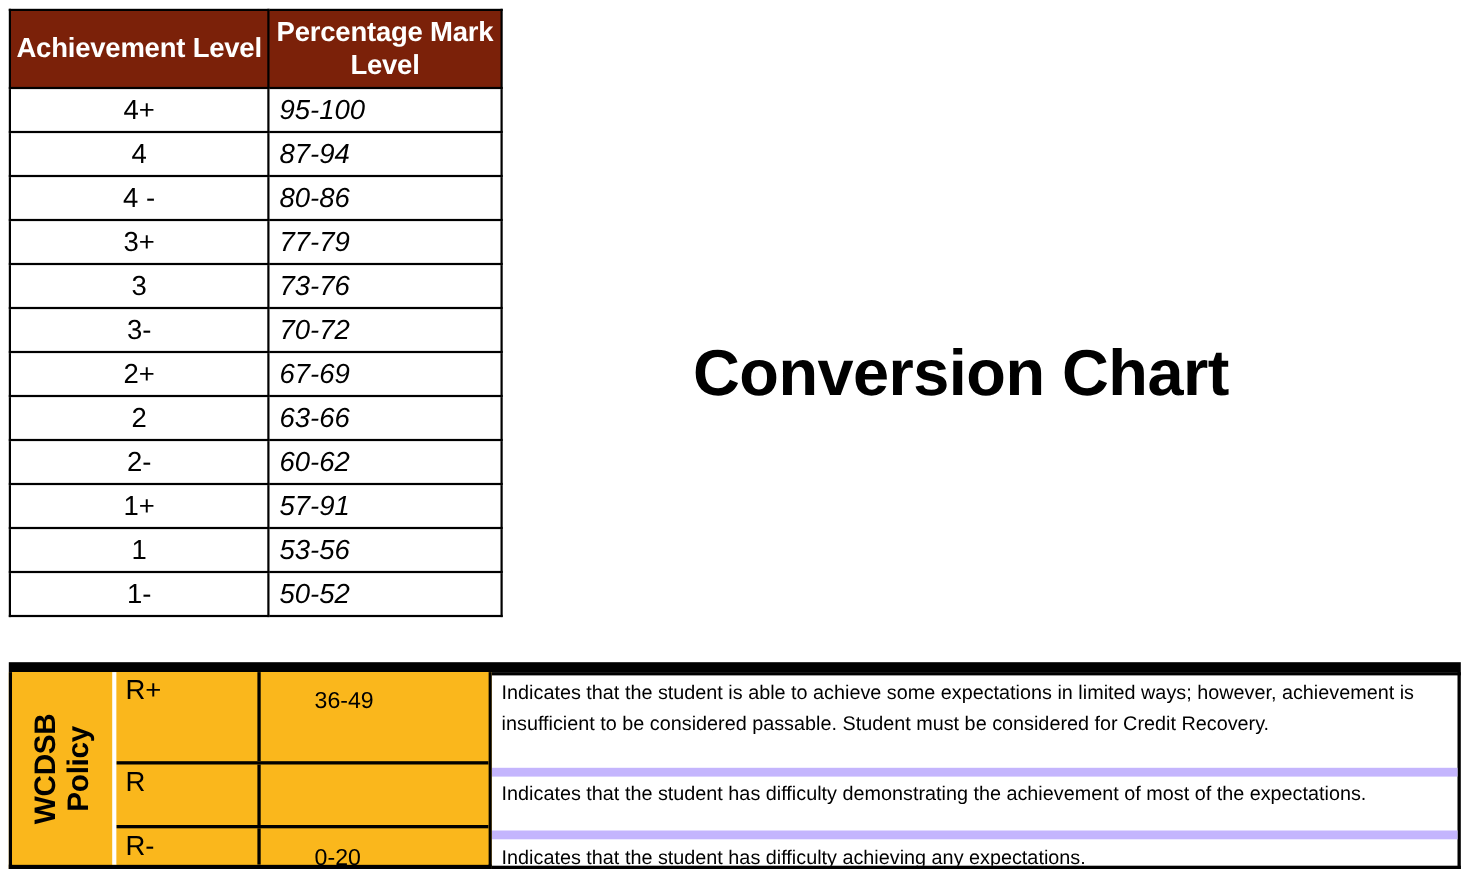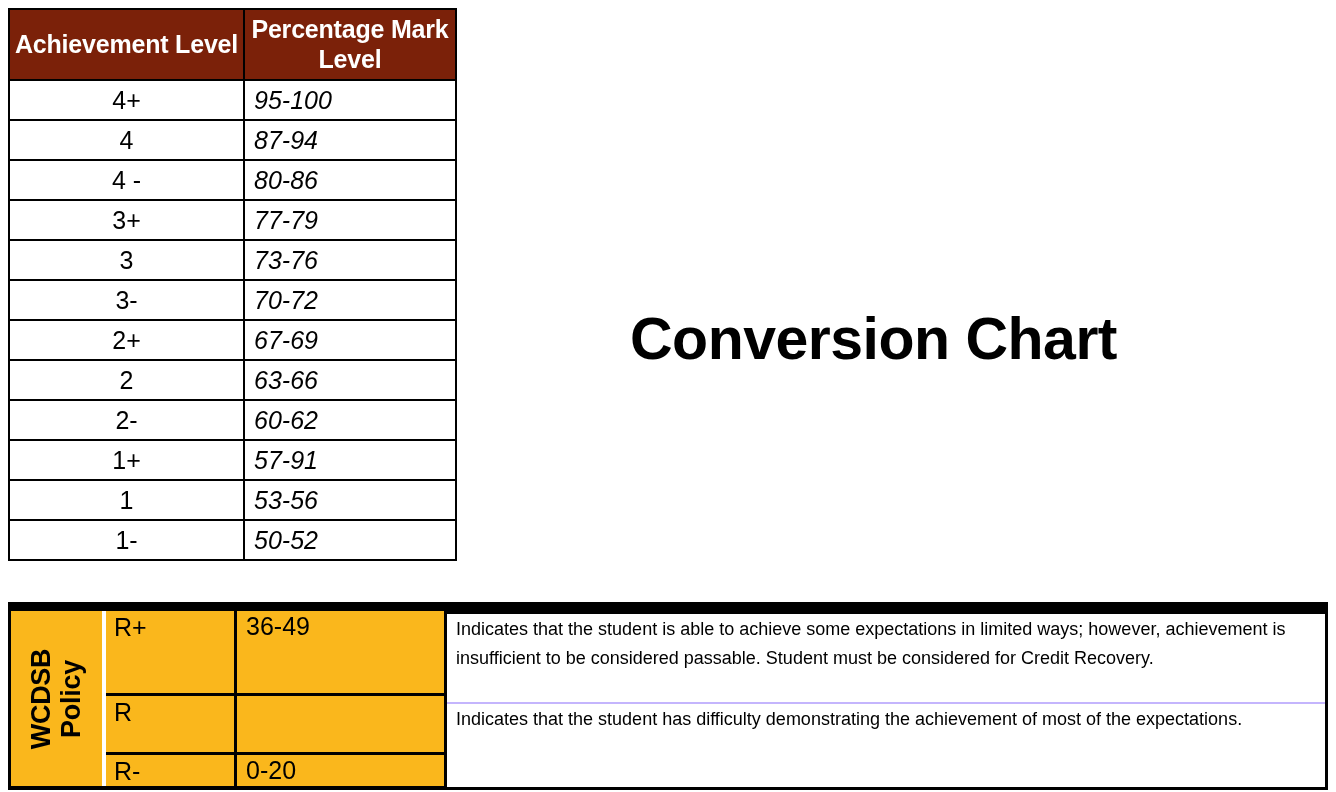--- a/index.html
+++ b/index.html
@@ -134,43 +134,44 @@
     width: 131px;
     flex: 0 0 131px;
     border-right: 3px solid #000000;
     box-sizing: border-box;
     font-size: 25px;
     padding: 1px 0 0 8px;
     line-height: 30px;
   }
   .pr-range {
     flex: 1;
-    font-size: 25px;
-    padding: 0 0 0 9px;
-    line-height: 30px;
+    font-size: 21px;
+    padding: 12px 0 0 9px;
+    line-height: 30px;
+    margin-left: 40px;
   }
 
   #policy-desc {
     flex: 1;
     border: 3px solid #000000;
     border-left: 0;
     box-sizing: border-box;
     background: #ffffff;
     display: flex;
     flex-direction: column;
   }
   .desc-row {
     font-size: 18px;
     line-height: 29px;
     padding: 1px 6px 0 9px;
     font-stretch: condensed;
     box-sizing: border-box;
     overflow: hidden;
   }
-  .desc-row + .desc-row { border-top: 2px solid #c4b5fd; }
+  .desc-row + .desc-row { border-top: 8px solid #c4b5fd; }
   .dr-tall  { height: 88px; }
   .dr-mid   { height: 60px; }
   .dr-short { height: 33px; line-height: 30px; }
 </style>
 </head>
 <body>
 
 <table id="grade-table">
   <thead>
     <tr>
@@ -252,14 +253,15 @@
         <div class="policy-row pr-short">
           <div class="pr-level">R-</div>
           <div class="pr-range">0-20</div>
         </div>
       </div>
   </div>
 
   <div id="policy-desc">
       <div class="desc-row dr-tall">Indicates that the student is able to achieve some expectations in limited ways; however, achievement is insufficient to be considered passable. Student must be considered for Credit Recovery.</div>
       <div class="desc-row dr-mid">Indicates that the student has difficulty demonstrating the achievement of most of the expectations.</div>
+      <div class="desc-row dr-short">Indicates that the student has difficulty achieving any expectations.</div>
     </div>
 </div>
 
 </body></html>

